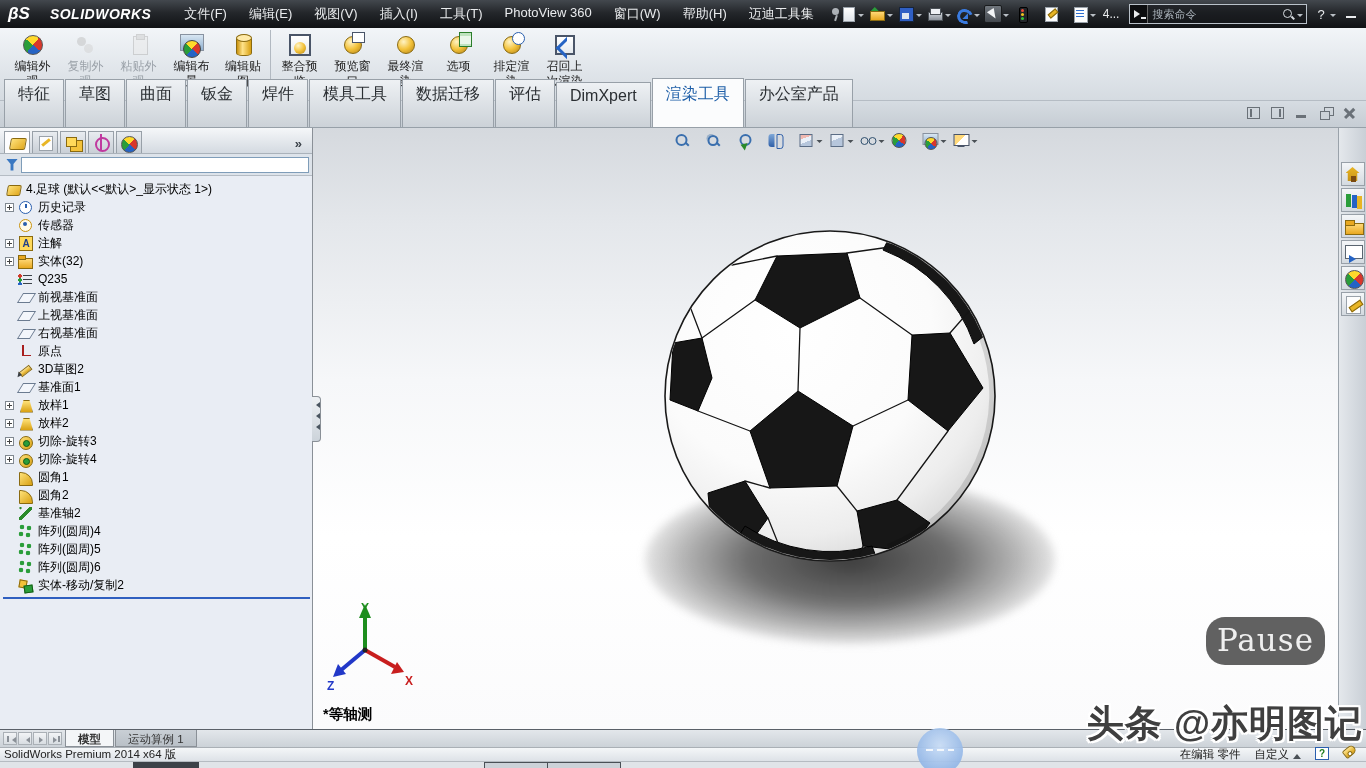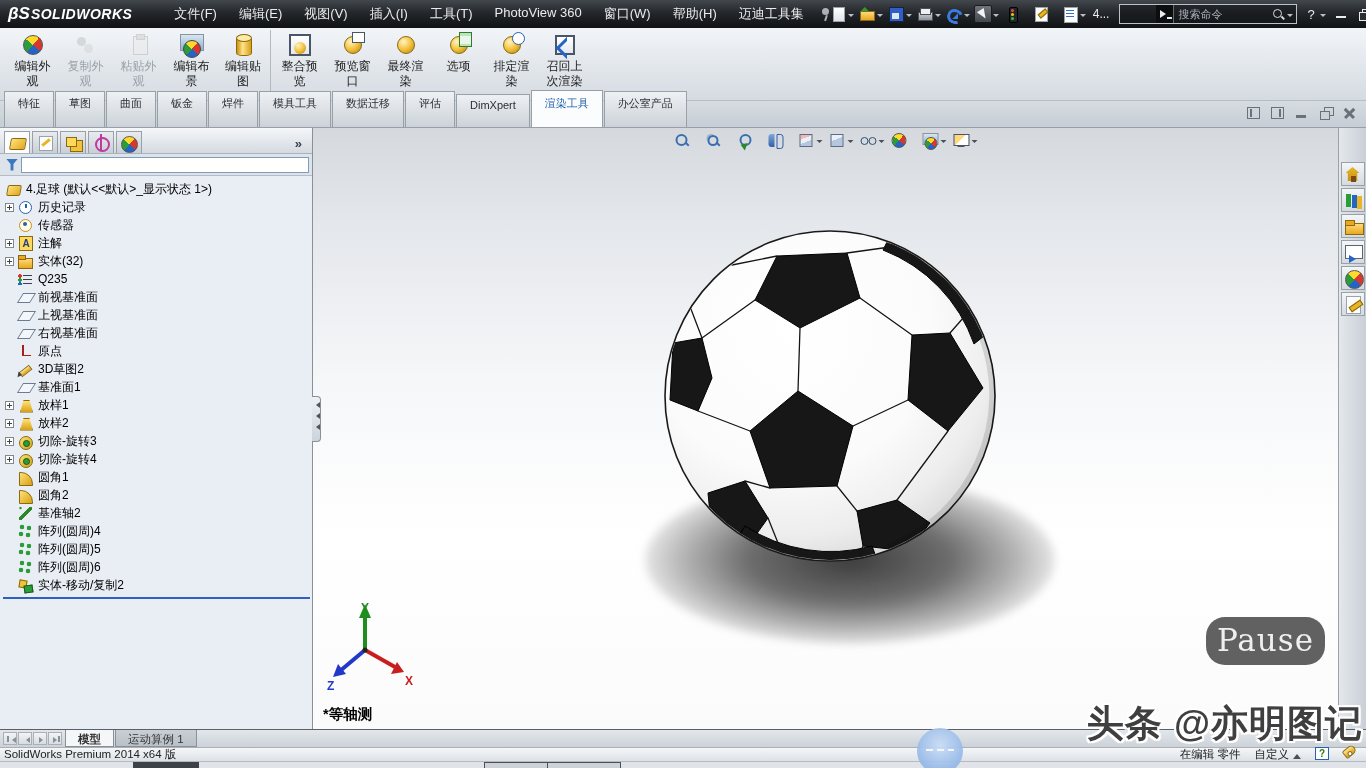--- a/index.html
+++ b/index.html
@@ -1,21 +1,21 @@
 <!DOCTYPE html>
 <html><head>
 <meta charset="utf-8">
 <style>
   * { margin:0; padding:0; box-sizing:border-box; }
   html,body { width:1366px; height:768px; overflow:hidden; }
   body { font-family:"Liberation Sans","DejaVu Sans",sans-serif; font-size:12px; position:relative; background:#e8ecf0; }
 
   
   .titlebar { height:28px; background:linear-gradient(#43484e,#24272b 45%,#101214); display:flex; align-items:center; color:#e9ebed; padding:0 6px 0 8px; }
-  .logo { display:flex; align-items:baseline; gap:1px; margin-right:33px; }
+  .logo { display:flex; align-items:baseline; gap:20px; margin-right:24px; }
   .logo-mark { font-style:italic; font-weight:bold; font-size:17px; color:#fff; }
   .logo-text { font-style:italic; font-weight:bold; font-size:14px; letter-spacing:.5px; color:#fff; }
   .menus { display:flex; gap:4px; }
   .menus span { padding:4px 9px; font-size:13px; white-space:nowrap; }
   .pin { width:14px; height:14px; position:relative; margin:0 6px; opacity:.8; }
   .pin::before { content:""; position:absolute; left:3px; top:1px; width:7px; height:7px; border-radius:50%; background:#cfd4d9; }
   .pin::after { content:""; position:absolute; left:6px; top:8px; width:1.5px; height:6px; background:#cfd4d9; transform:rotate(18deg); }
   .qtools { display:flex; align-items:center; gap:1px; margin-left:4px; }
   .qt { position:relative; width:18px; height:18px; display:inline-block; }
   .car-lt { width:0; height:0; border:3px solid transparent; border-top-color:#b9bfc5; margin:6px 3px 0 1px; }
@@ -30,21 +30,21 @@
   .qt-undo::after { content:""; position:absolute; left:9px; top:10px; width:0; height:0; border:4px solid transparent; border-left-color:#3a7be0; transform:rotate(45deg); }
   .qt-raised { background:linear-gradient(#70767d,#43484e); border:1px solid #1a1c1e; border-radius:2px; }
   .qt-cursor::before { content:""; position:absolute; left:5px; top:3px; width:0; height:0; border:4px solid transparent; border-top:10px solid #f2f4f6; transform:rotate(-32deg); }
   .qt-traffic::before { content:""; position:absolute; left:6px; top:2px; width:7px; height:14px; background:#23262a; border-radius:2px; border:1px solid #000; }
   .qt-traffic::after { content:""; position:absolute; left:8px; top:4px; width:3px; height:3px; border-radius:50%; background:#e84a3a; box-shadow:0 4px 0 #f2c21e, 0 8px 0 #35c23a; }
   .qt-props::before { content:""; position:absolute; left:3px; top:2px; width:11px; height:13px; background:#fdfdfd; border:1px solid #9aa2aa; }
   .qt-props::after { content:""; position:absolute; left:6px; top:6px; width:8px; height:3px; background:#e8b524; transform:rotate(-40deg); border:0.5px solid #8a6a10; }
   .qt-list::before { content:""; position:absolute; left:3px; top:2px; width:12px; height:14px; background:#fdfdfd; border:1px solid #9aa2aa; }
   .qt-list::after { content:""; position:absolute; left:5px; top:5px; width:8px; height:8px; background:repeating-linear-gradient(#2f6fd0 0 1px, transparent 1px 3px); }
   .overflow-label { font-size:12px; color:#e9ebed; margin:0 4px; white-space:nowrap; }
-  .search { display:flex; align-items:center; border:1px solid #b9c1c9; background:rgba(20,22,25,.55); height:20px; margin-left:6px; width:178px;padding-left:36px; }
+  .search { display:flex; align-items:center; border:1px solid #b9c1c9; background:rgba(20,22,25,.55); height:20px; margin-left:6px; width:178px; }
   .sw-badge { width:18px; height:18px; background:#0c0d0f; border-right:1px solid #666; position:relative; flex:none; }
   .sw-badge::before { content:""; position:absolute; left:4px; top:5px; width:0; height:0; border:4px solid transparent; border-left:6px solid #e9ebed; }
   .sw-badge::after { content:""; position:absolute; left:11px; top:12px; width:5px; height:1.5px; background:#e9ebed; }
   .search input { flex:1; background:transparent; border:0; outline:0; color:#c9d0d6; font-size:11px; padding:0 4px; min-width:0; }
   .search input::placeholder { color:#aab2ba; }
   .mag { position:relative; width:15px; height:15px; flex:none; }
   .mag::before { content:""; position:absolute; left:2px; top:2px; width:7px; height:7px; border:1.5px solid #d8dde2; border-radius:50%; }
   .mag::after { content:""; position:absolute; left:10px; top:10px; width:4px; height:1.5px; background:#d8dde2; transform:rotate(45deg); }
   .help-label { font-size:13px; color:#e9ebed; padding:0 4px; }
   .winbtns { display:flex; align-items:center; margin-left:6px; }
@@ -75,21 +75,21 @@
   .ic-preview::before { content:""; position:absolute; inset:2px; background:linear-gradient(#fff,#e4e9ee); border:2px solid #4a5568; }
   .ic-preview::after { content:""; position:absolute; left:7px; top:10px; width:12px; height:12px; border-radius:50%; background:radial-gradient(circle at 35% 30%,#fff3c4,#f3c23a 50%,#b9881a 95%); }
   .ic-prevwin::after { content:""; position:absolute; right:1px; top:0; width:11px; height:9px; background:#fff; border:1.5px solid #4a5568; }
   .ic-options::after { content:""; position:absolute; right:0; top:0; width:11px; height:13px; background:#eaf6ea; border:1px solid #2a7d2a; box-shadow:inset 0 -2px 0 #bfe3bf, inset 0 3px 0 #bfe3bf; }
   .ic-schedule::after { content:""; position:absolute; right:0; top:0; width:11px; height:11px; border-radius:50%; background:#fff; border:1.5px solid #2a5fae; }
   .ic-recall::before { content:""; position:absolute; inset:3px; background:linear-gradient(#fff,#e4e9ee); border:2px solid #4a5568; }
   .ic-recall::after { content:""; position:absolute; left:7px; top:8px; width:10px; height:10px; border:3px solid #2563c4; border-top-color:transparent; border-right-color:transparent; transform:rotate(45deg); }
 
   
   .cmdtabs { height:27px; background:linear-gradient(#d6dce2,#c6cdd4); border-bottom:1px solid #97a0a8; display:flex; align-items:flex-end; padding:0 4px; position:relative; }
-  .ctab { padding:4px 13px 16px; margin-right:1px; border:1px solid #98a0a8; border-bottom:none; background:linear-gradient(#eef1f4,#ccd2d8); font-size:11px; color:#2b2f33; white-space:nowrap; }
+  .ctab { padding:4px 13px 22px; margin-right:1px; border:1px solid #98a0a8; border-bottom:none; background:linear-gradient(#eef1f4,#ccd2d8); font-size:16px; color:#2b2f33; white-space:nowrap; }
   .ctab.active { background:#fbfcfd; color:#1f5fa8; padding-top:5px; }
   .dwctrl { position:absolute; right:8px; top:5px; display:flex; gap:7px; }
   .dw { width:17px; height:14px; position:relative; }
   .dw-pane1::before, .dw-pane2::before { content:""; position:absolute; inset:1px 2px; border:1.5px solid #6a7178; }
   .dw-pane1::after { content:""; position:absolute; left:5px; top:3px; width:2px; height:8px; background:#6a7178; }
   .dw-pane2::after { content:""; position:absolute; right:5px; top:3px; width:2px; height:8px; background:#6a7178; }
   .dw-min::before { content:""; position:absolute; left:3px; top:9px; width:10px; height:2.5px; background:#6a7178; }
   .dw-restore::before { content:""; position:absolute; left:7px; top:1px; width:8px; height:7px; border:1.5px solid #6a7178; }
   .dw-restore::after { content:""; position:absolute; left:3px; top:5px; width:8px; height:7px; border:1.5px solid #6a7178; background:#ccd2d8; }
   .dw-close::before, .dw-close::after { content:""; position:absolute; left:2px; top:6px; width:13px; height:2.5px; background:#6a7178; }

